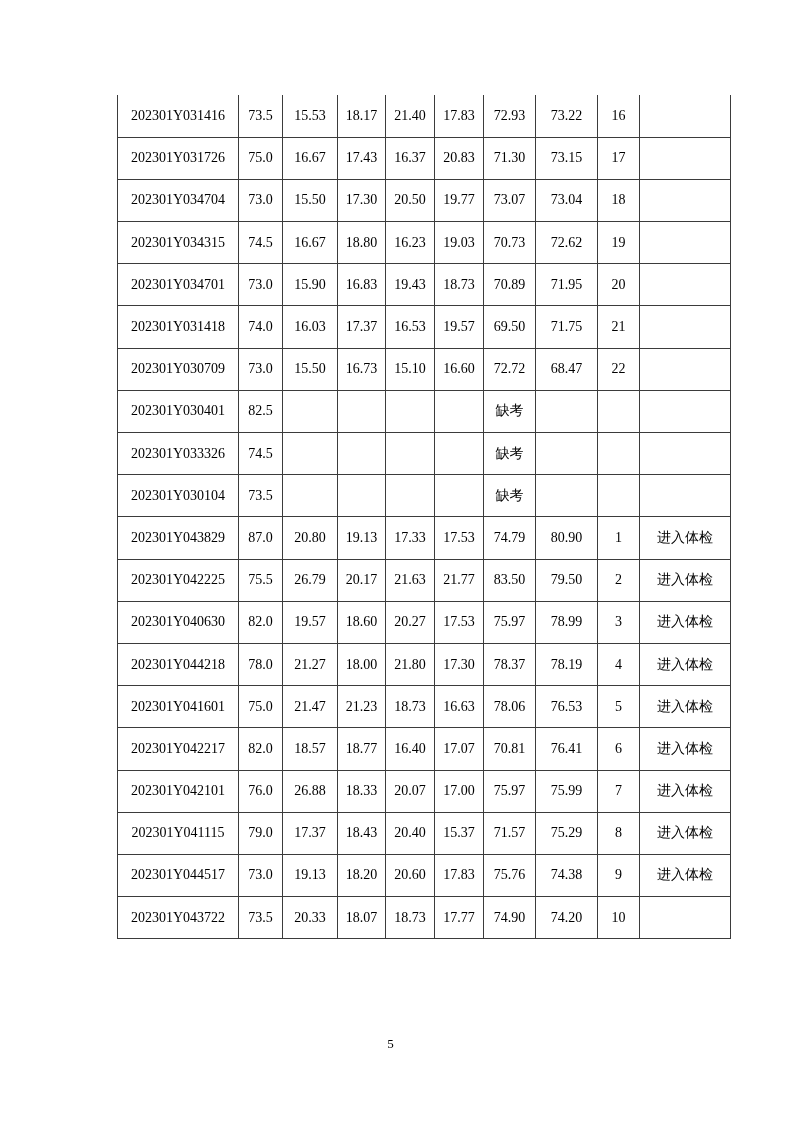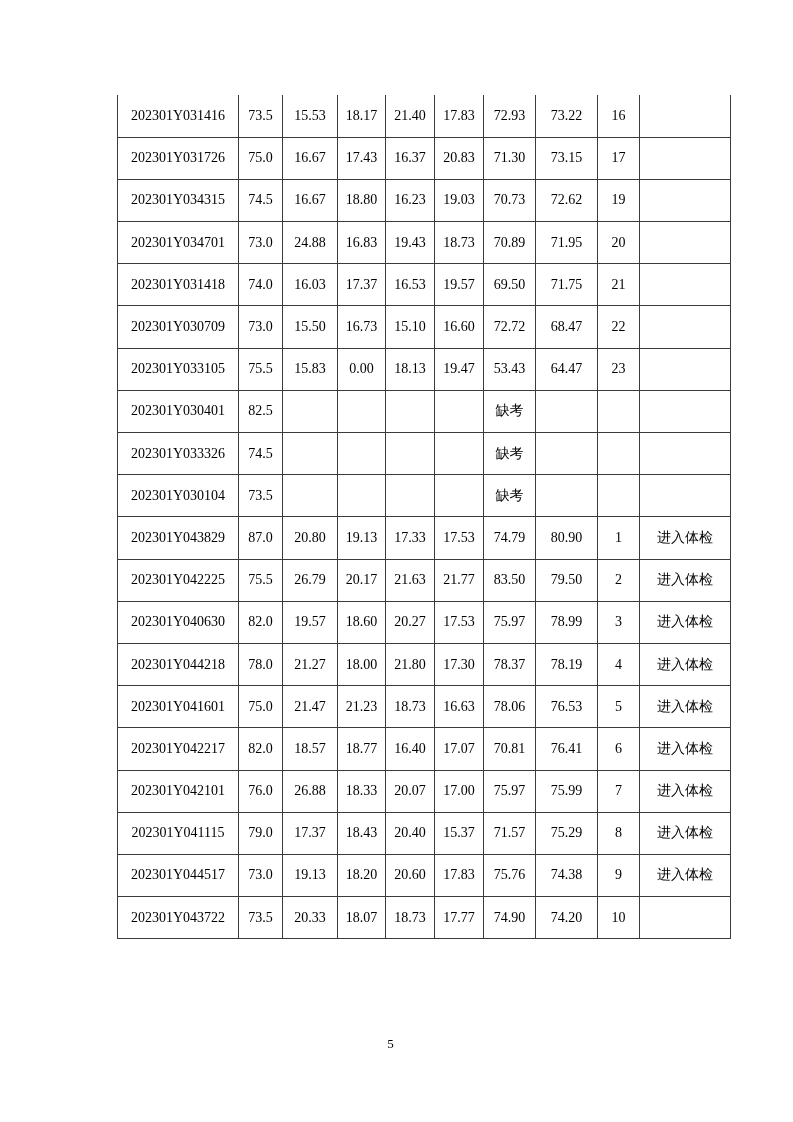--- a/index.html
+++ b/index.html
@@ -84,35 +84,47 @@
           <td>16.67</td>
           <td>17.43</td>
           <td>16.37</td>
           <td>20.83</td>
           <td>71.30</td>
           <td>73.15</td>
           <td>17</td>
           <td></td>
         </tr>
         <tr>
+          <td>202301Y034704</td>
+          <td>73.0</td>
+          <td>15.50</td>
+          <td>17.30</td>
+          <td>20.50</td>
+          <td>19.77</td>
+          <td>73.07</td>
+          <td>73.04</td>
+          <td>18</td>
+          <td></td>
+        </tr>
+        <tr>
           <td>202301Y034315</td>
           <td>74.5</td>
           <td>16.67</td>
           <td>18.80</td>
           <td>16.23</td>
           <td>19.03</td>
           <td>70.73</td>
           <td>72.62</td>
           <td>19</td>
           <td></td>
         </tr>
         <tr>
           <td>202301Y034701</td>
           <td>73.0</td>
-          <td>24.88</td>
+          <td>15.90</td>
           <td>16.83</td>
           <td>19.43</td>
           <td>18.73</td>
           <td>70.89</td>
           <td>71.95</td>
           <td>20</td>
           <td></td>
         </tr>
         <tr>
           <td>202301Y031418</td>
@@ -132,32 +144,20 @@
           <td>15.50</td>
           <td>16.73</td>
           <td>15.10</td>
           <td>16.60</td>
           <td>72.72</td>
           <td>68.47</td>
           <td>22</td>
           <td></td>
         </tr>
         <tr>
-          <td>202301Y033105</td>
-          <td>75.5</td>
-          <td>15.83</td>
-          <td>0.00</td>
-          <td>18.13</td>
-          <td>19.47</td>
-          <td>53.43</td>
-          <td>64.47</td>
-          <td>23</td>
-          <td></td>
-        </tr>
-        <tr>
           <td>202301Y030401</td>
           <td>82.5</td>
           <td></td>
           <td></td>
           <td></td>
           <td></td>
           <td>缺考</td>
           <td></td>
           <td></td>
           <td></td>

